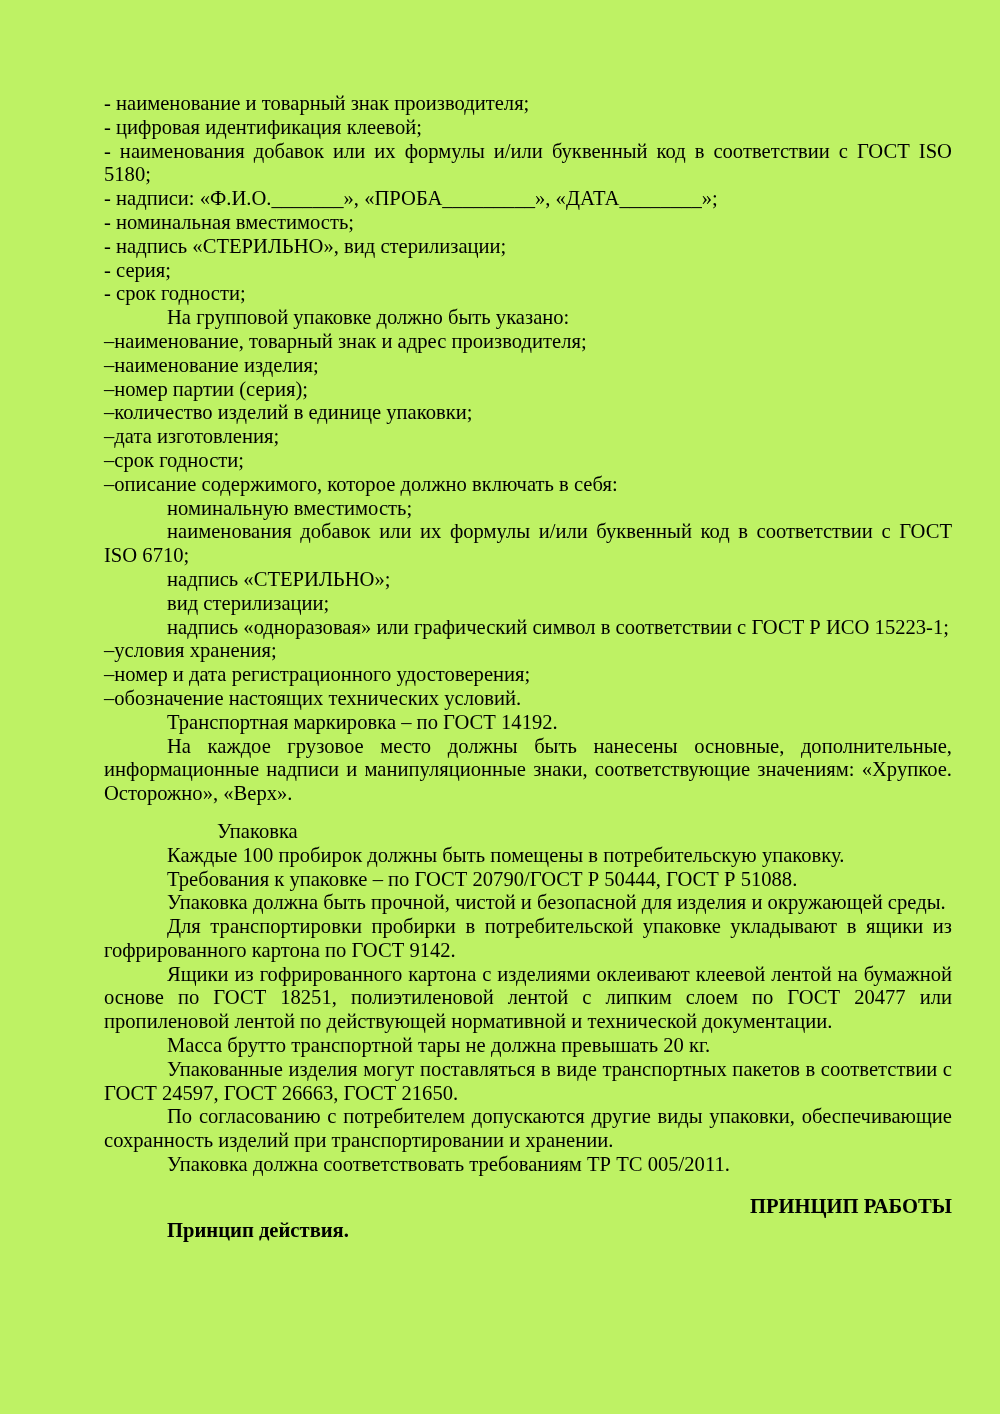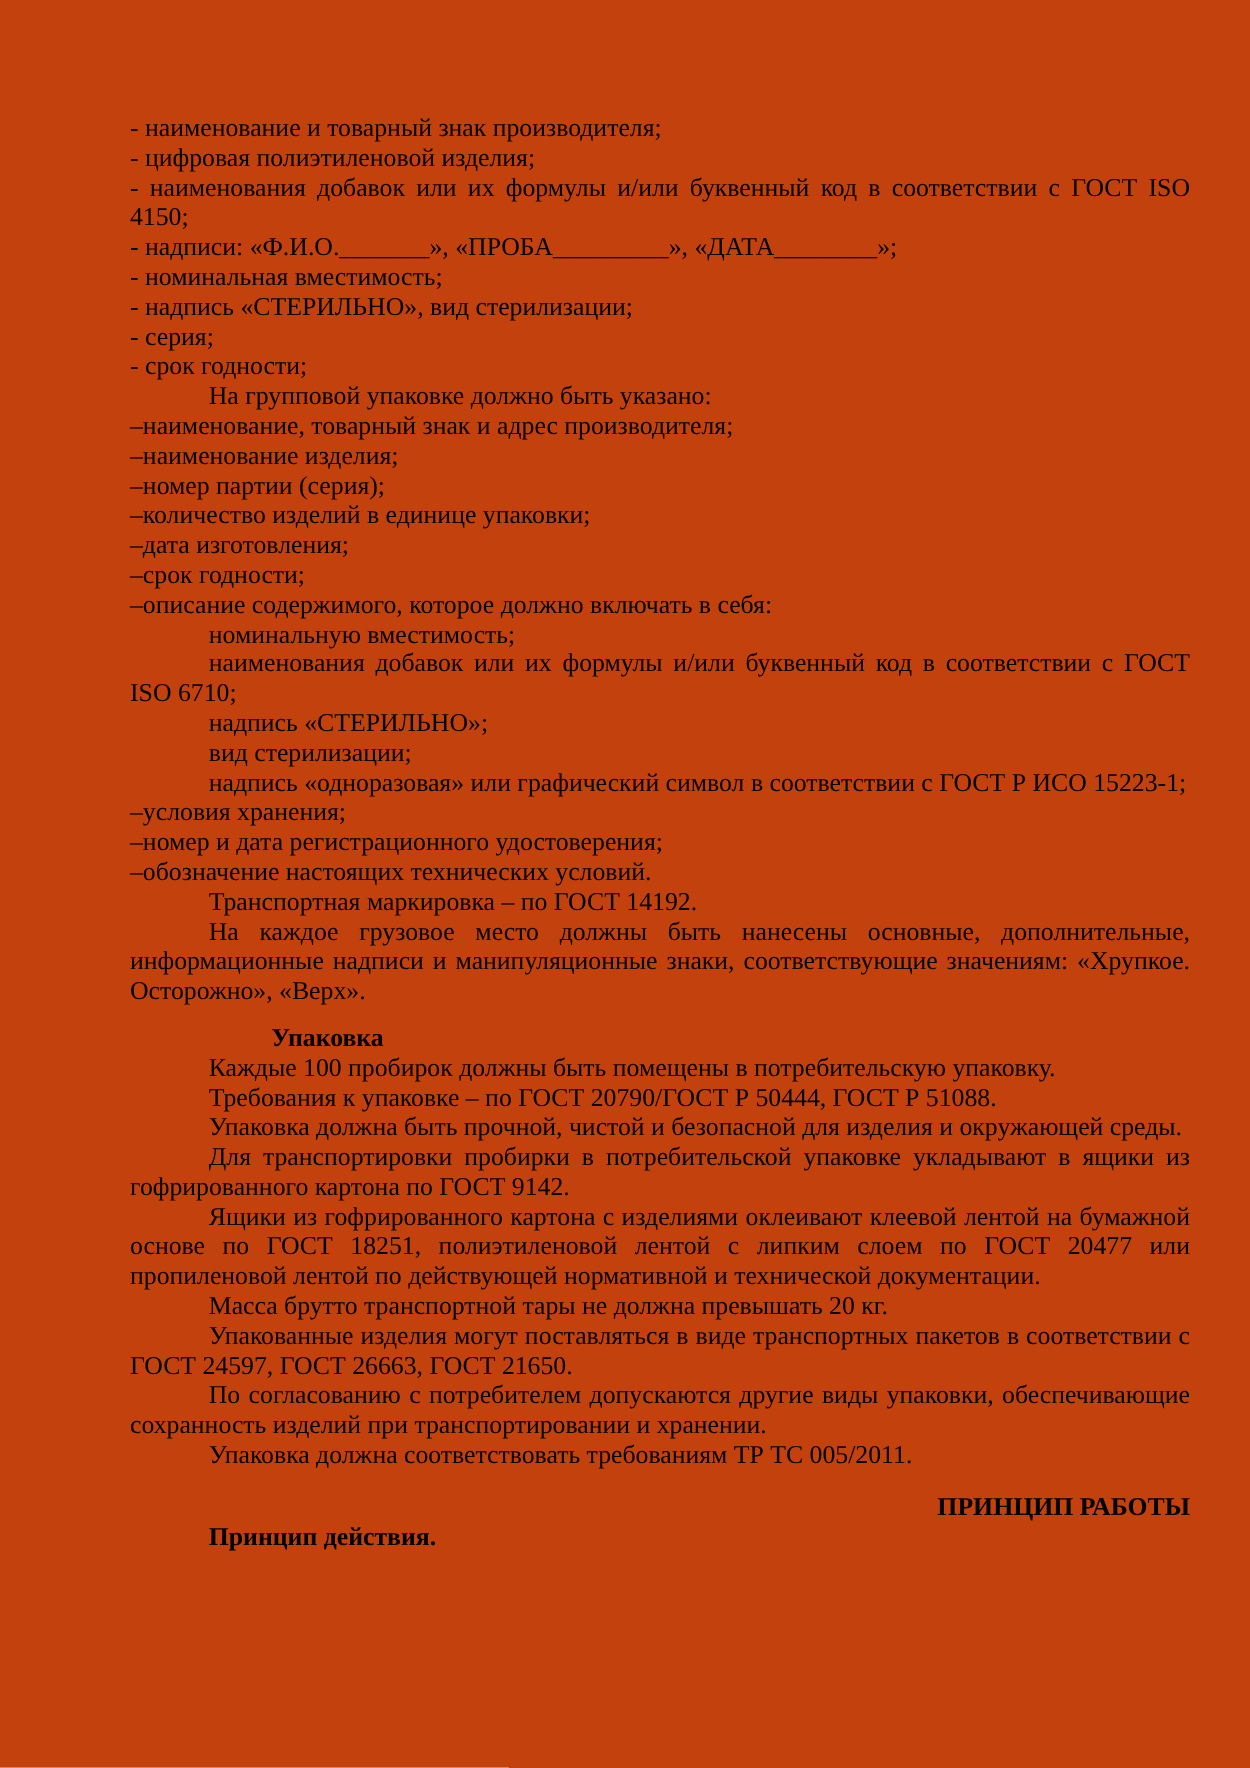--- a/index.html
+++ b/index.html
@@ -14,50 +14,50 @@
     font-family: "Liberation Serif", "DejaVu Serif", serif;
     font-size: 20.6px;
     line-height: 23.8px;
     overflow: hidden;
   }
   .page {
     box-sizing: border-box;
     width: 1000px;
     height: 1414px;
     padding: 92px 48px 0 104px;
-    background: #c2410c;
+    background: #bef264;
   }
   .li-h,
   .li-d,
   .p {
     text-align: justify;
   }
   .p {
     text-indent: 63px;
   }
   .h-pack {
-    font-weight: bold;
+    font-weight: normal;
     margin: 14px 0 0 113px;
   }
   .h-center {
     font-weight: bold;
     text-align: right;
     margin-top: 18px;
   }
   .b {
     font-weight: bold;
   }
 </style>
 </head>
 <body>
 
 <div class="page">
   <div class="li-h">- наименование и товарный знак производителя;</div>
-  <div class="li-h">- цифровая полиэтиленовой изделия;</div>
-  <div class="li-h">- наименования добавок или их формулы и/или буквенный код в соответствии с ГОСТ ISO 4150;</div>
+  <div class="li-h">- цифровая идентификация клеевой;</div>
+  <div class="li-h">- наименования добавок или их формулы и/или буквенный код в соответствии с ГОСТ ISO 5180;</div>
   <div class="li-h">- надписи: «Ф.И.О._______», «ПРОБА_________», «ДАТА________»;</div>
   <div class="li-h">- номинальная вместимость;</div>
   <div class="li-h">- надпись «СТЕРИЛЬНО», вид стерилизации;</div>
   <div class="li-h">- серия;</div>
   <div class="li-h">- срок годности;</div>
   <div class="p">На групповой упаковке должно быть указано:</div>
   <div class="li-d">–наименование, товарный знак и адрес производителя;</div>
   <div class="li-d">–наименование изделия;</div>
   <div class="li-d">–номер партии (серия);</div>
   <div class="li-d">–количество изделий в единице упаковки;</div>

